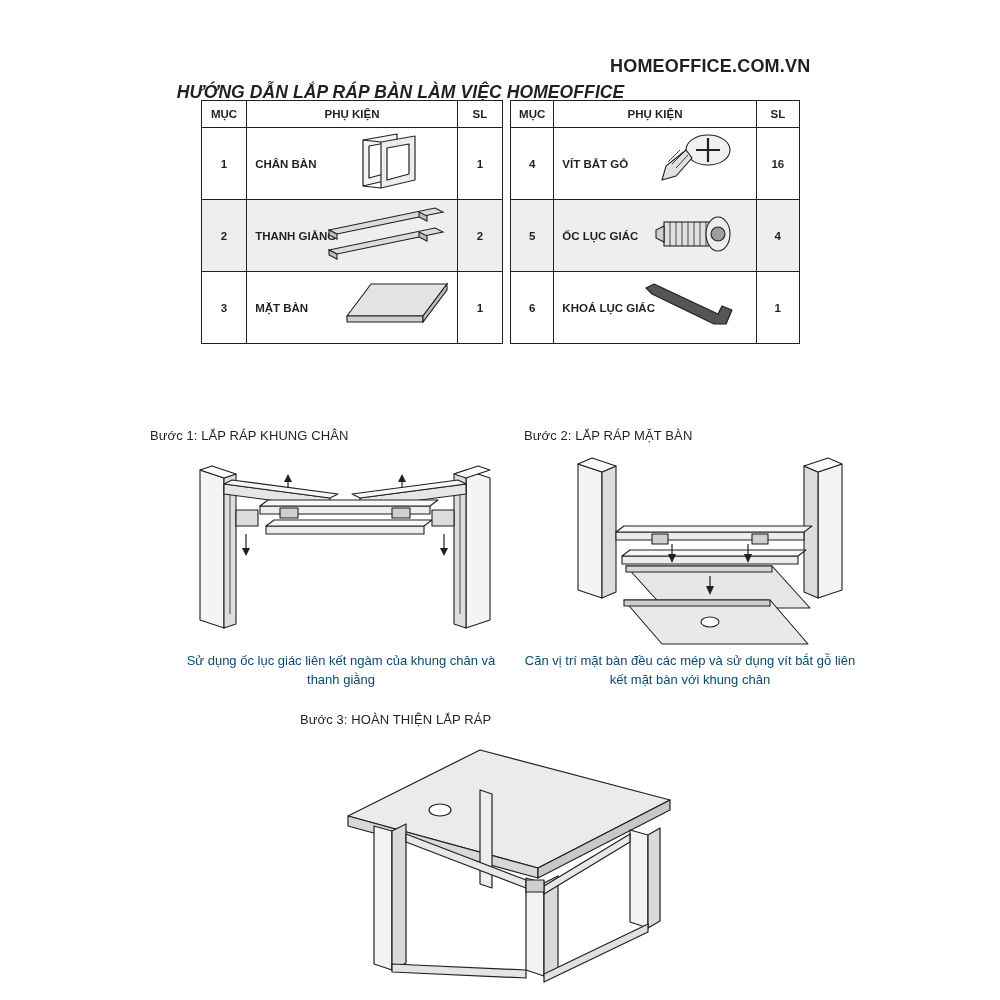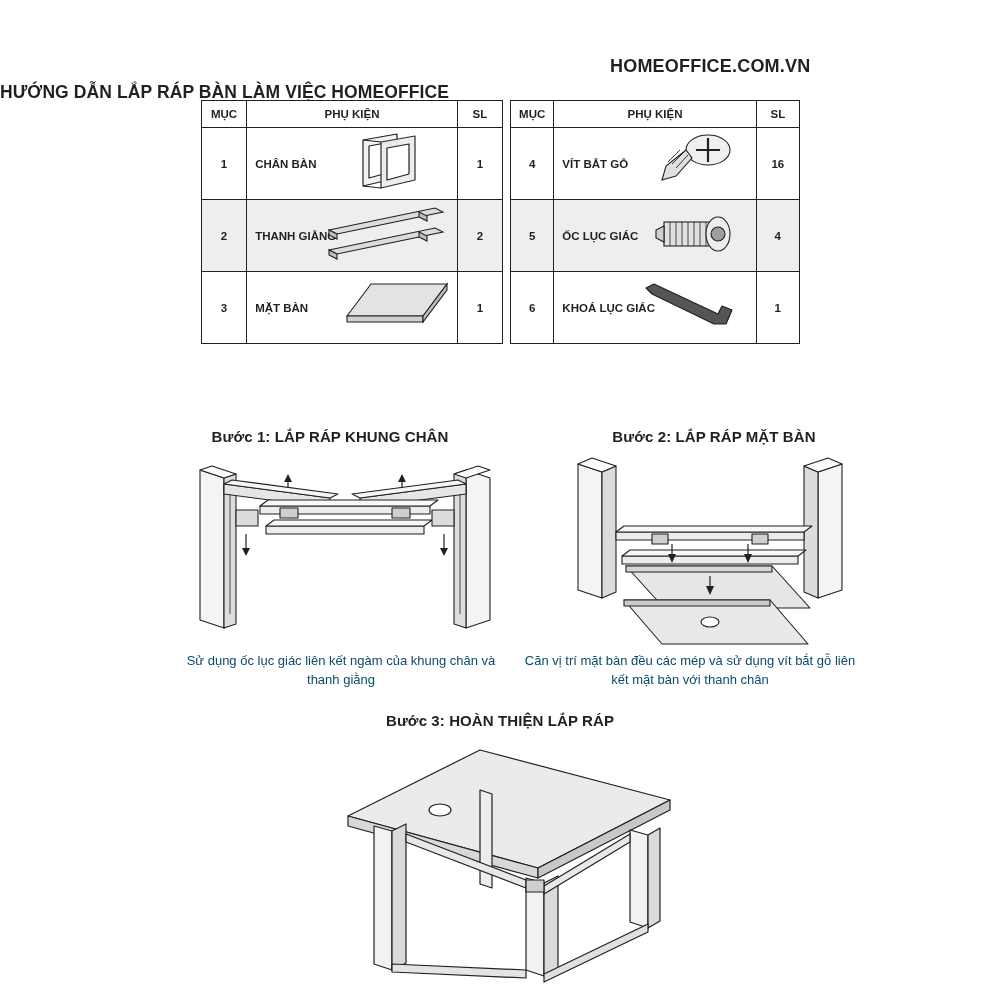--- a/index.html
+++ b/index.html
@@ -68,23 +68,25 @@
     color: #231f20;
     letter-spacing: 0.2px;
   }
 
   
   .main-title {
     position: absolute;
     top: 82px;
     left: 0;
     width: 801px;
+    text-align: center;
     font-size: 17.5px;
     font-weight: bold;
     letter-spacing: 0.1px;
+    font-style: italic;
   }
 
   
   .parts-table {
     position: absolute;
     top: 100px;
     border-collapse: collapse;
     table-layout: fixed;
   }
   .parts-table.left  { left: 201px;  width: 302px; }
@@ -125,23 +127,23 @@
     position: absolute;
     right: 4px;
     top: 0;
     height: 71px;
     width: 130px;
   }
 
   
   .step-title {
     position: absolute;
-    font-size: 15px;
-    font-weight: bold;
-    text-align: center;
+    font-size: 13px;
+    font-weight: normal;
+    text-align: left;
     letter-spacing: 0.1px;
   }
   #step1-title { top: 428px; left: 150px; width: 360px; }
   #step2-title { top: 428px; left: 524px; width: 380px; }
   #step3-title { top: 712px; left: 300px; width: 400px; }
 
   .step-caption {
     position: absolute;
     font-size: 13px;
     line-height: 1.45;
@@ -381,21 +383,21 @@
     <g fill="#231f20" stroke="#231f20" stroke-width="1.2">
       <path d="M112 96 L112 112" fill="none"></path>
       <path d="M108 106 L112 115 L116 106" stroke="none"></path>
       <path d="M188 96 L188 112" fill="none"></path>
       <path d="M184 106 L188 115 L192 106" stroke="none"></path>
       <path d="M150 128 L150 144" fill="none"></path>
       <path d="M146 138 L150 147 L154 138" stroke="none"></path>
     </g>
   </svg>
 </div>
-<div class="step-caption" id="step2-caption">Căn vị trí mặt bàn đều các mép và sử dụng vít bắt gỗ liên kết mặt bàn với thanh chân</div>
+<div class="step-caption" id="step2-caption">Căn vị trí mặt bàn đều các mép và sử dụng vít bắt gỗ liên kết mặt bàn với khung chân</div>
 
 <div class="step-title" id="step3-title">Bước 3: HOÀN THIỆN LẮP RÁP</div>
 <div class="fig" id="fig3">
   <svg viewBox="0 0 360 250" width="360" height="250">
     <g stroke="#231f20" stroke-width="1.2" stroke-linejoin="round">
 
       <path d="M18 78 L150 12 L340 62 L208 130 Z" fill="#ebebeb"></path>
       <path d="M18 78 L208 130 L208 140 L18 88 Z" fill="#d8d8d8"></path>
       <path d="M208 130 L340 62 L340 72 L208 140 Z" fill="#c8c8c8"></path>
       <ellipse cx="110" cy="72" rx="11" ry="6" fill="#ffffff"></ellipse>

